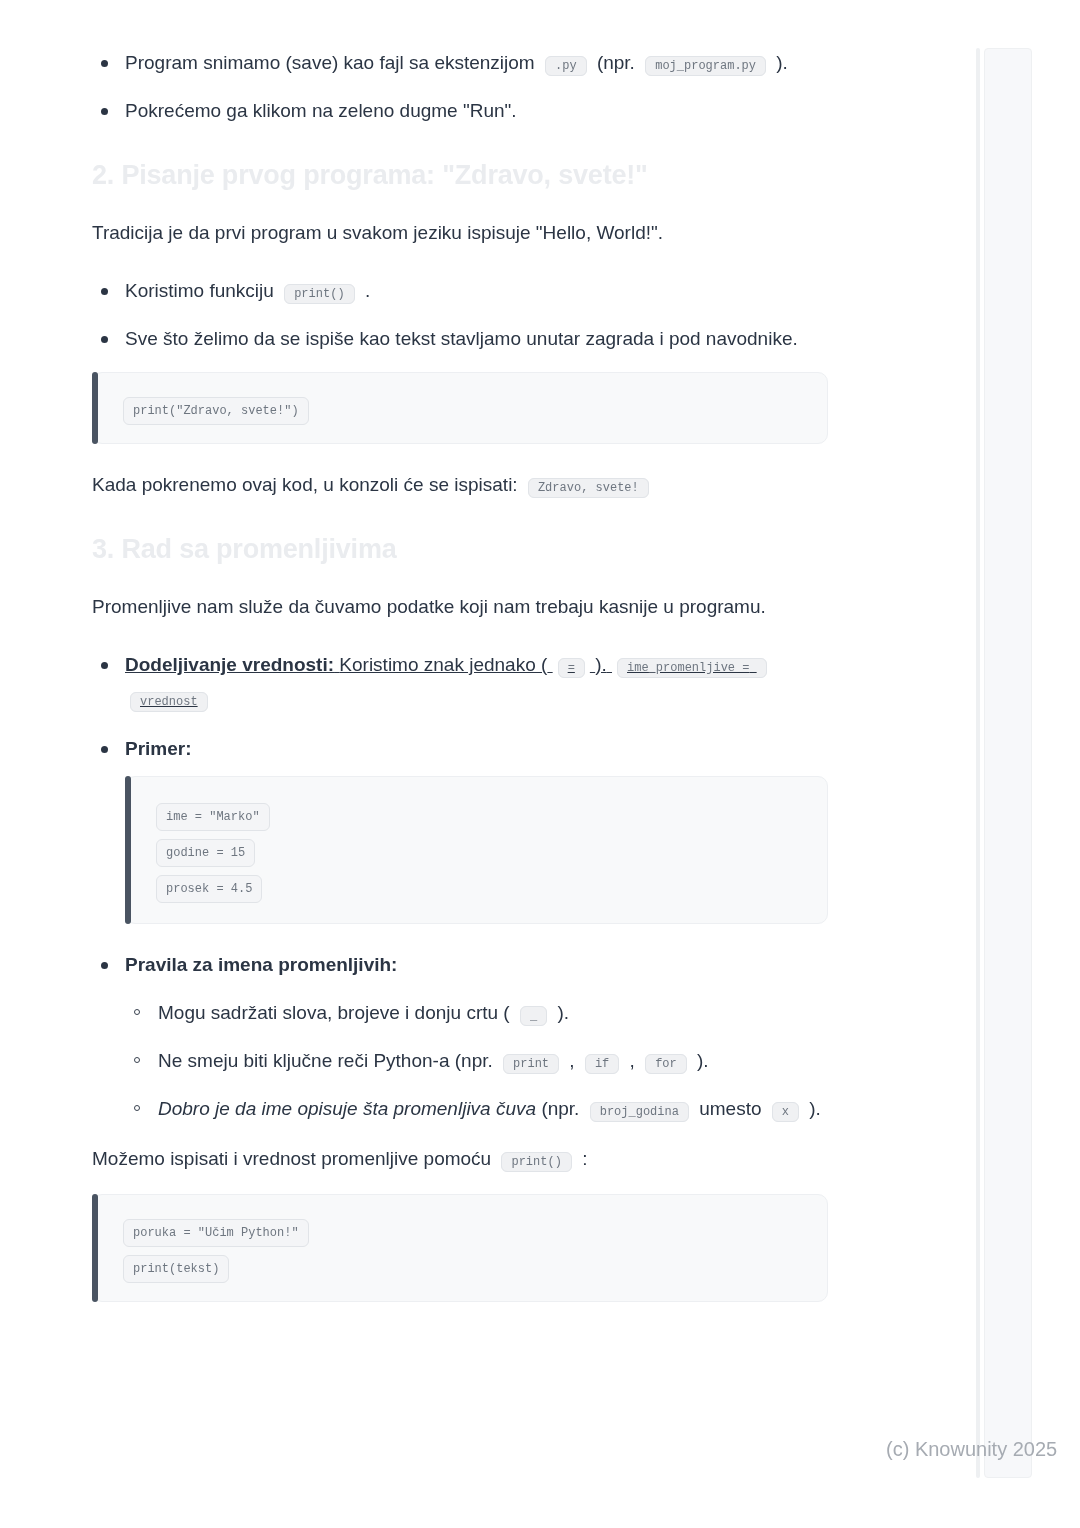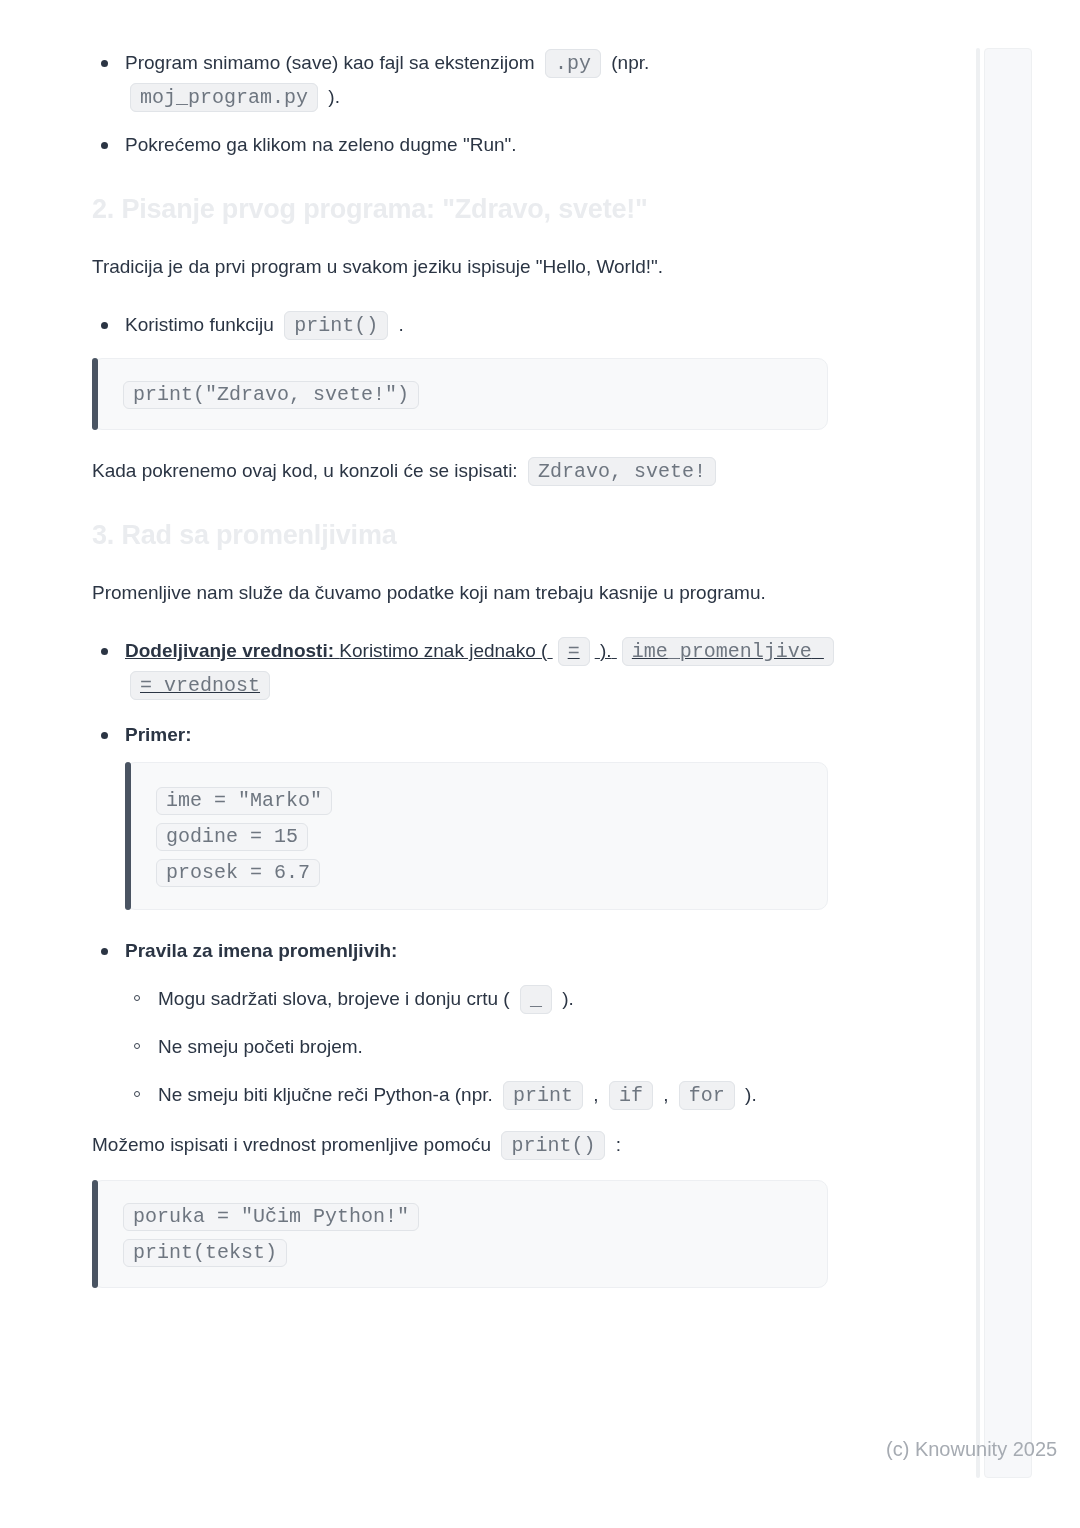--- a/index.html
+++ b/index.html
@@ -28,21 +28,21 @@
   h2 {
     font-size:27px; line-height:34px; font-weight:700; color:#eaecef;
     margin:30px 0 24px; letter-spacing:-0.2px;
   }
   p { margin:16px 0 24px; }
   .just { text-align:justify; }
   .bold { font-weight:700; }
   .it { font-style:italic; }
   .chip {
     font-family:"Liberation Mono", monospace;
-    font-size:20px; line-height:22px; color:#6e7680;
+    font-size:12px; line-height:22px; color:#6e7680;
     background:#f0f1f3; border:1px solid #e1e4e8; border-radius:6px;
     padding:2px 9px; margin:0 5px;
     white-space:pre-wrap;
     box-decoration-break:clone; -webkit-box-decoration-break:clone;
   }
   .codeblock {
     position:relative; background:#f8f9fa; border:1px solid #edeff2;
     border-radius:10px; padding:16px 30px; margin:16px 0 24px;
   }
   .codeblock .bar {
@@ -89,20 +89,24 @@
 
   <p>Tradicija je da prvi program u svakom jeziku ispisuje "Hello, World!".</p>
 
   <ul>
     <li class="li">
       <span class="dot"></span>
       <span>Koristimo funkciju</span>
       <span class="chip">print()</span>
       <span>.</span>
     </li>
+    <li class="li">
+      <span class="dot"></span>
+      <span>Sve što želimo da se ispiše kao tekst stavljamo unutar zagrada i pod navodnike.</span>
+    </li>
   </ul>
 
   <div class="codeblock">
     <span class="bar"></span>
     <div class="codeline">
       <span class="chip">print("Zdravo, svete!")</span>
     </div>
   </div>
 
   <p>
@@ -131,49 +135,54 @@
 
   <div class="codeblock indented">
     <span class="bar"></span>
     <div class="codeline">
       <span class="chip">ime = "Marko"</span>
     </div>
     <div class="codeline">
       <span class="chip">godine = 15</span>
     </div>
     <div class="codeline">
-      <span class="chip">prosek = 6.7</span>
+      <span class="chip">prosek = 4.5</span>
     </div>
   </div>
 
   <ul>
     <li class="li" style="margin-bottom:16px;">
       <span class="dot"></span>
       <span class="bold">Pravila za imena promenljivih:</span>
       <ul class="sublist">
         <li class="li">
           <span class="circle"></span>
           <span>Mogu sadržati slova, brojeve i donju crtu (</span>
           <span class="chip">_</span>
           <span>).</span>
-        </li>
-        <li class="li">
-          <span class="circle"></span>
-          <span>Ne smeju početi brojem.</span>
         </li>
         <li class="li">
           <span class="circle"></span>
           <span>Ne smeju biti ključne reči Python-a (npr.</span>
           <span class="chip">print</span>
           <span>,</span>
           <span class="chip">if</span>
           <span>,</span>
           <span class="chip">for</span>
           <span>).</span>
         </li>
+        <li class="li">
+          <span class="circle"></span>
+          <span class="it">Dobro je da ime opisuje šta promenljiva čuva</span>
+          <span>(npr.</span>
+          <span class="chip">broj_godina</span>
+          <span>umesto</span>
+          <span class="chip">x</span>
+          <span>).</span>
+        </li>
       </ul>
     </li>
   </ul>
 
   <p style="margin-bottom:18px;">
     <span>Možemo ispisati i vrednost promenljive pomoću</span>
     <span class="chip">print()</span>
     <span>:</span>
   </p>
 

